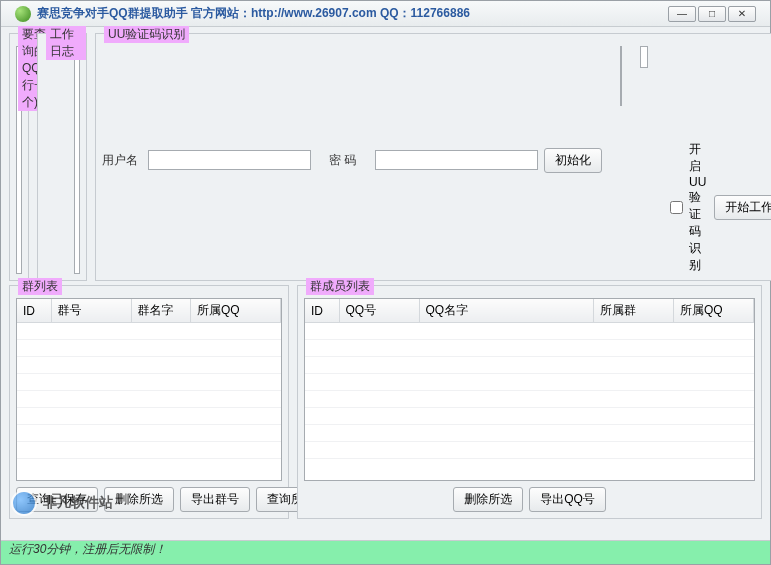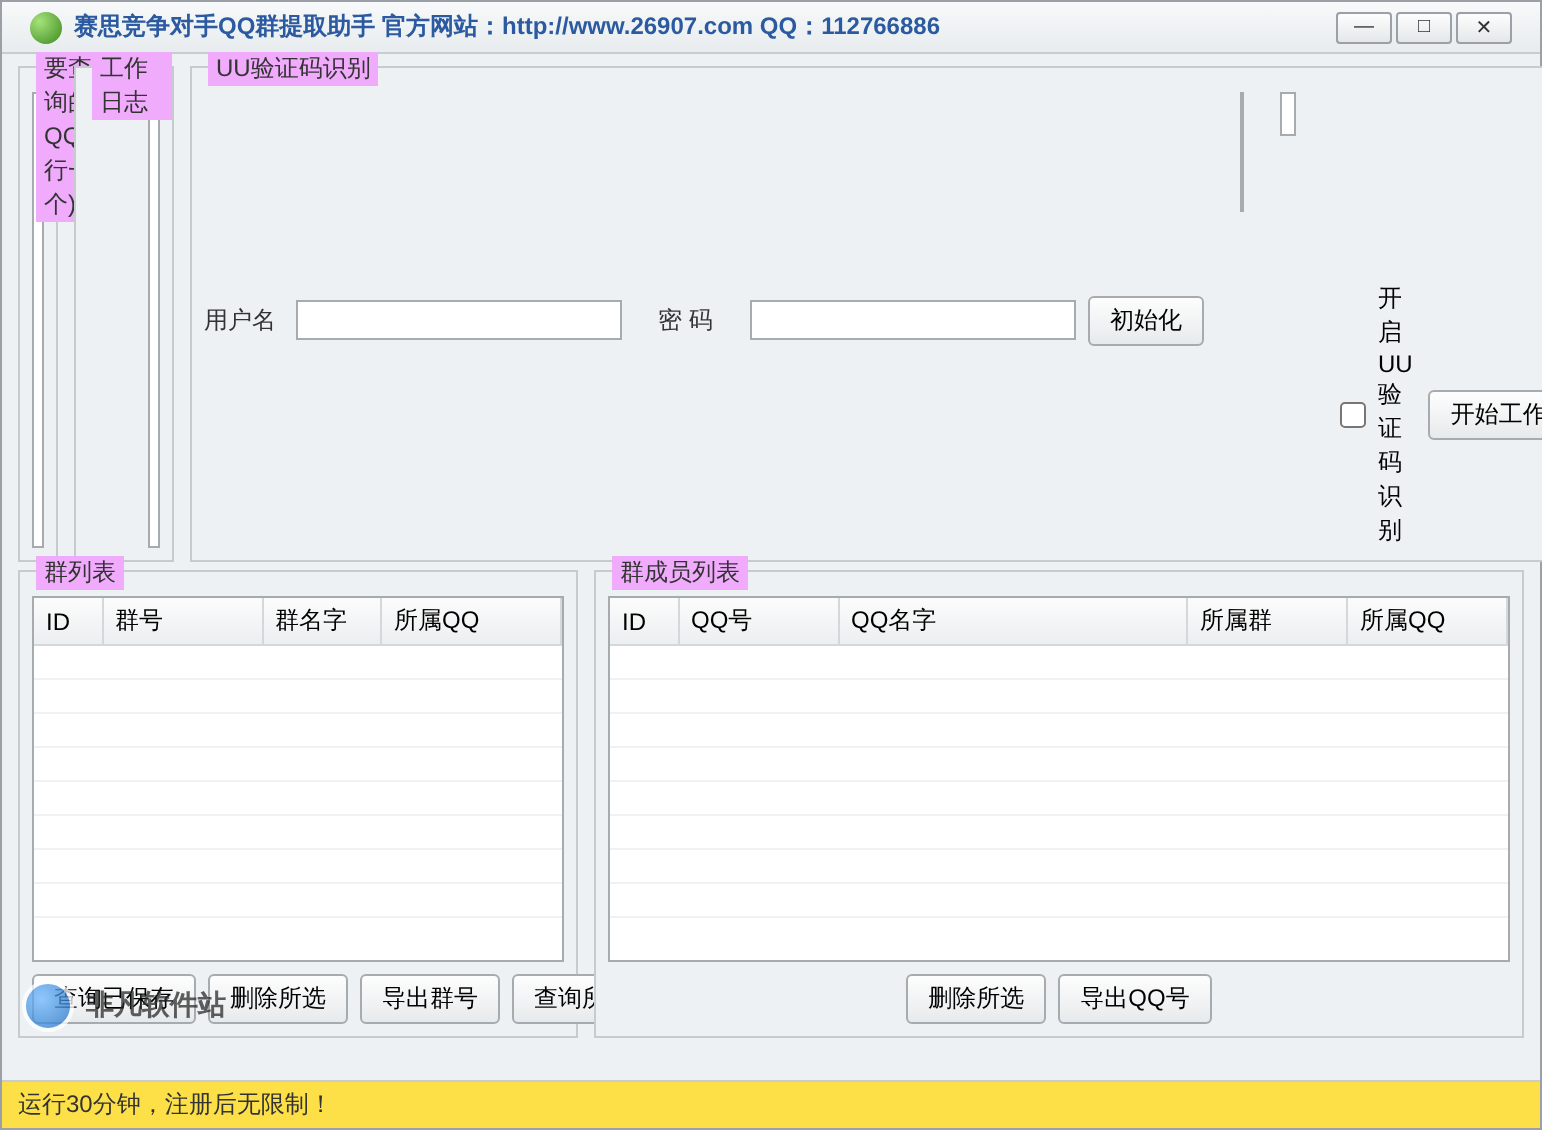--- a/index.html
+++ b/index.html
@@ -146,24 +146,25 @@
     height: 17px;
     padding: 0 6px;
   }
   .list-group { display: flex; flex-direction: column; }
   .list-actions { display: flex; gap: 6px; padding-top: 6px; }
   .list-right .list-actions { justify-content: center; }
   .statusbar {
     height: 24px;
     border-top: 1px solid #c8ccd0;
     display: flex;
-    align-items: center;
+    align-items: flex-start;
     padding: 0 8px;
-    background: #fde047;
+    background: #86efac;
     color: #333;
+    font-style: italic;
   }
   .watermark {
     position: absolute;
     left: 10px; bottom: 24px;
     display: flex; align-items: center; gap: 6px;
     opacity: 0.75;
     pointer-events: none;
   }
   .watermark .wmicon {
     width: 26px; height: 26px; border-radius: 50%;

